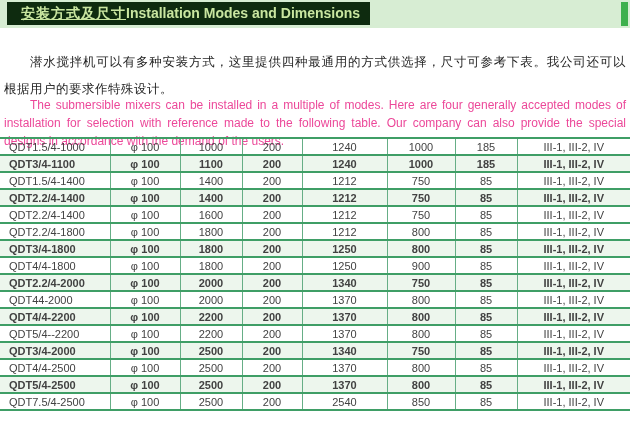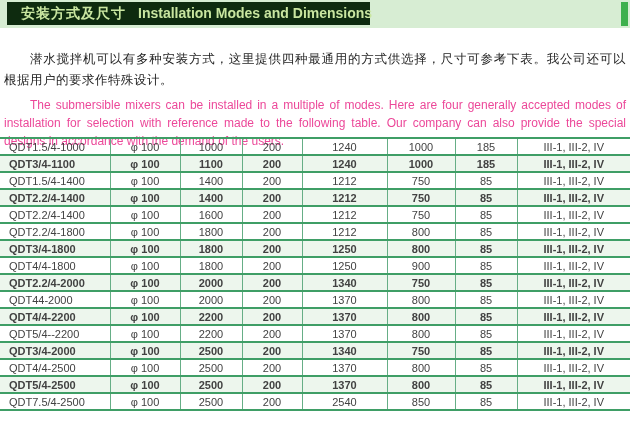--- a/index.html
+++ b/index.html
@@ -8,26 +8,26 @@
     background:#ffffff;font-family:"Liberation Sans",sans-serif;
   }
   
   .band{position:absolute;left:0;top:0;width:630px;height:28px;background:#d7edd3;}
   .titlebar{
     position:absolute;left:7px;top:2px;width:363px;height:23px;
     background:#0e2b0f;color:#c9e6a0;line-height:23px;
     font-size:14px;font-weight:bold;padding-left:14px;box-sizing:border-box;
     white-space:nowrap;
   }
-  .titlebar .zh{margin-right:12px;letter-spacing:1px;}
+  .titlebar .zh{letter-spacing:1px;text-decoration:underline;}
   .accent{position:absolute;right:2px;top:2px;width:7px;height:24px;background:#3eb04d;}
   
   .para-zh{
     position:absolute;left:4px;right:4px;top:36px;
-    font-size:12.5px;line-height:21px;color:#1e1e1e;
+    font-size:12.5px;line-height:27px;color:#1e1e1e;
     text-indent:26px;text-align:justify;letter-spacing:0.5px;
   }
   .para-en{
     position:absolute;left:4px;right:4px;top:84px;
     font-size:12px;line-height:18px;color:#ec4899;
     text-indent:26px;text-align:justify;
   }
   
   table.spec{
     position:absolute;left:0;top:137px;width:630px;

